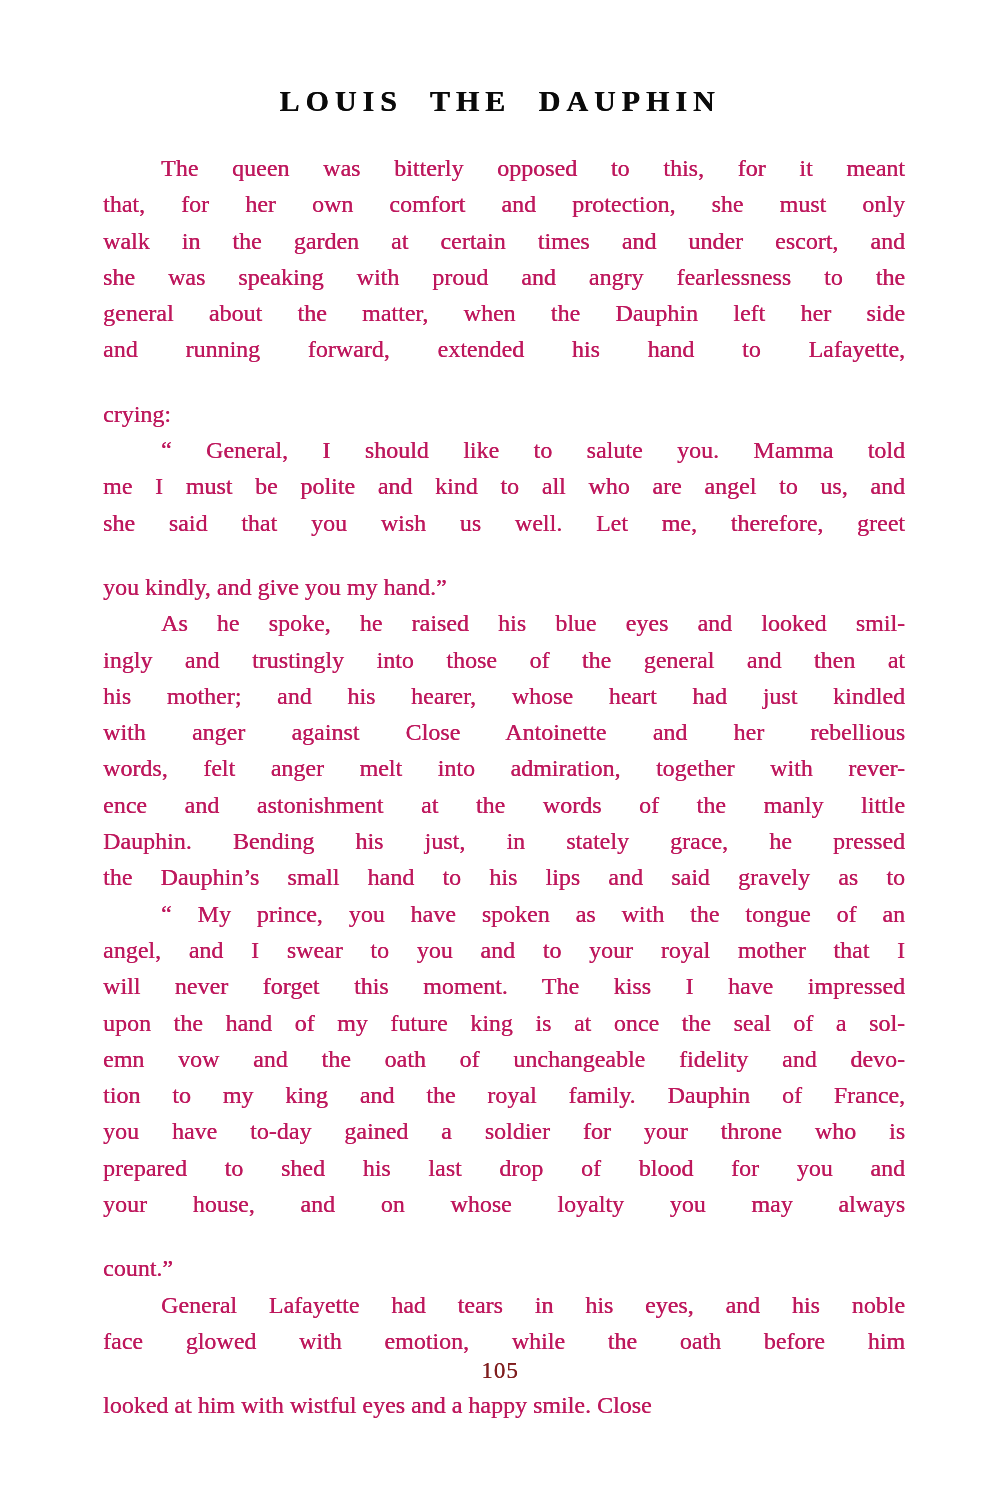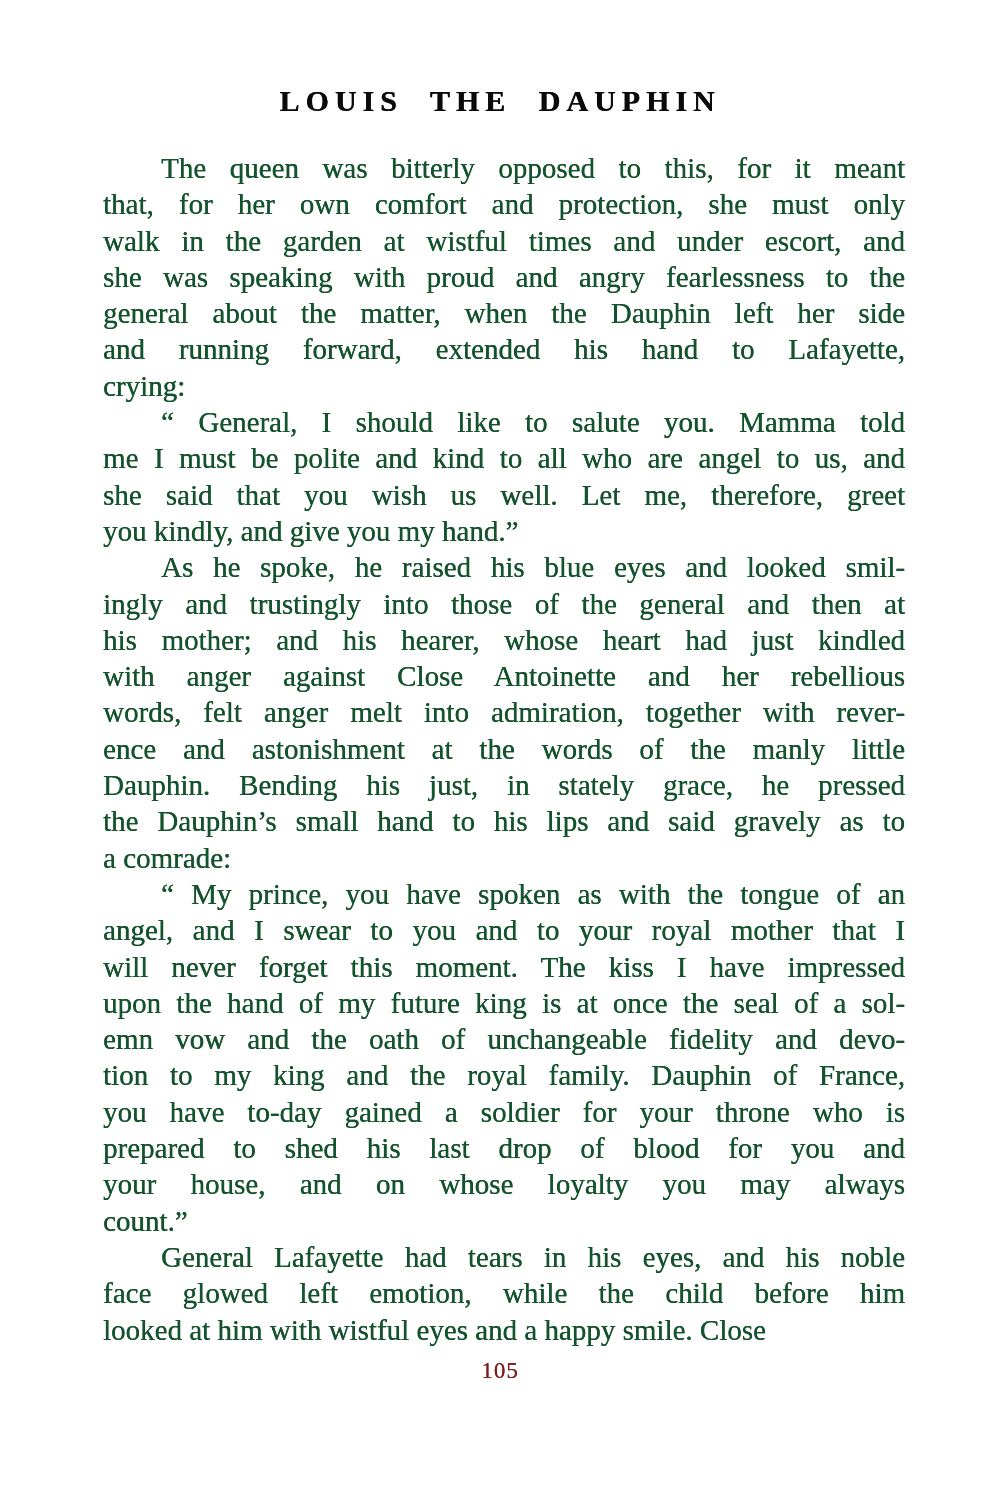--- a/index.html
+++ b/index.html
@@ -32,38 +32,39 @@
     word-spacing: 14px;
     color: #0a0a0a;
     text-shadow: 0.4px 0 0 currentColor;
     white-space: nowrap;
   }
   .body-text {
     position: absolute;
     top: 150px;
     left: 103px;
     width: 802px;
-    font-size: 29px;
+    font-size: 24px;
     line-height: 36.3px;
-    color: #14532d;
+    color: #be185d;
     text-shadow: 0.3px 0 0 currentColor;
   }
   .paragraph {
     margin: 0;
   }
   .line {
     text-align: justify;
     text-align-last: justify;
     white-space: normal;
   }
   .line.first {
     padding-left: 58px;
   }
   .line.last {
     text-align-last: left;
+    margin-top: 28px;
   }
   .folio {
     position: absolute;
     top: 1358px;
     left: 0;
     width: 1000px;
     text-align: center;
     font-size: 23px;
     letter-spacing: 1px;
     font-variant-numeric: oldstyle-nums;
@@ -74,56 +75,55 @@
 </head>
 <body>
 
 <div class="sheet">
   <div class="title">LOUIS THE DAUPHIN</div>
 
   <div class="body-text">
       <div class="paragraph">
         <div class="line first">The queen was bitterly opposed to this, for it meant</div>
         <div class="line">that, for her own comfort and protection, she must only</div>
-        <div class="line">walk in the garden at wistful times and under escort, and</div>
+        <div class="line">walk in the garden at certain times and under escort, and</div>
         <div class="line">she was speaking with proud and angry fearlessness to the</div>
         <div class="line">general about the matter, when the Dauphin left her side</div>
         <div class="line">and running forward, extended his hand to Lafayette,</div>
         <div class="line last">crying:</div>
       </div>
       <div class="paragraph">
         <div class="line first">“ General, I should like to salute you.  Mamma told</div>
         <div class="line">me I must be polite and kind to all who are angel to us, and</div>
         <div class="line">she said that you wish us well.  Let me, therefore, greet</div>
         <div class="line last">you kindly, and give you my hand.”</div>
       </div>
       <div class="paragraph">
         <div class="line first">As he spoke, he raised his blue eyes and looked smil-</div>
         <div class="line">ingly and trustingly into those of the general and then at</div>
         <div class="line">his mother; and his hearer, whose heart had just kindled</div>
         <div class="line">with anger against Close Antoinette and her rebellious</div>
         <div class="line">words, felt anger melt into admiration, together with rever-</div>
         <div class="line">ence and astonishment at the words of the manly little</div>
         <div class="line">Dauphin.  Bending his just, in stately grace, he pressed</div>
         <div class="line">the Dauphin’s small hand to his lips and said gravely as to</div>
-        <div class="line last">a comrade:</div>
       </div>
       <div class="paragraph">
         <div class="line first">“ My prince, you have spoken as with the tongue of an</div>
         <div class="line">angel, and I swear to you and to your royal mother that I</div>
         <div class="line">will never forget this moment.  The kiss I have impressed</div>
         <div class="line">upon the hand of my future king is at once the seal of a sol-</div>
         <div class="line">emn vow and the oath of unchangeable fidelity and devo-</div>
         <div class="line">tion to my king and the royal family.  Dauphin of France,</div>
         <div class="line">you have to-day gained a soldier for your throne who is</div>
         <div class="line">prepared to shed his last drop of blood for you and</div>
         <div class="line">your house, and on whose loyalty you may always</div>
         <div class="line last">count.”</div>
       </div>
       <div class="paragraph">
         <div class="line first">General Lafayette had tears in his eyes, and his noble</div>
-        <div class="line">face glowed left emotion, while the child before him</div>
+        <div class="line">face glowed with emotion, while the oath before him</div>
         <div class="line last">looked at him with wistful eyes and a happy smile.  Close</div>
       </div>
     </div>
 
   <div class="folio">105</div>
 </div>
 
 </body></html>

